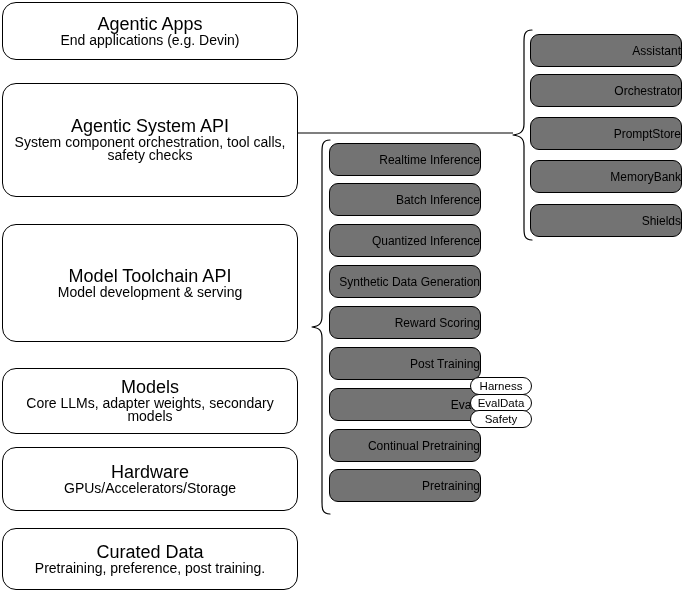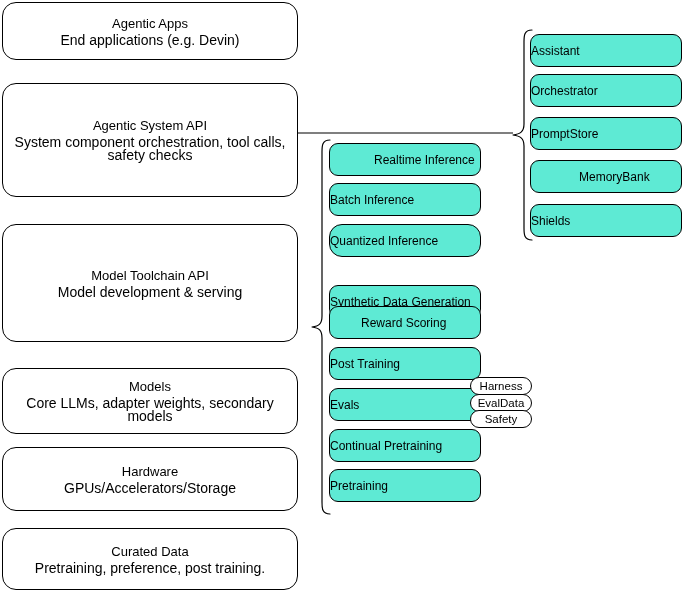--- a/index.html
+++ b/index.html
@@ -21,39 +21,39 @@
     border: 1px solid #000000;
     border-radius: 14px;
     background: #ffffff;
     display: flex;
     flex-direction: column;
     align-items: center;
     justify-content: center;
     text-align: center;
   }
   .box .title {
-    font-size: 13px;
+    font-size: 18px;
     color: #000000;
     line-height: 16px;
   }
   .box .subtitle {
     font-size: 14px;
     color: #000000;
     line-height: 13px;
     margin-top: 2px;
   }
   .stack-box {
     position: absolute;
     box-sizing: border-box;
     border: 1px solid #000000;
     border-radius: 9px;
-    background: #5eead4;
+    background: #737373;
     display: flex;
     align-items: center;
-    justify-content: flex-start;
+    justify-content: flex-end;
     font-size: 12px;
     color: #000000;
   }
   .pill {
     position: absolute;
     box-sizing: border-box;
     border: 1px solid #000000;
     border-radius: 10px;
     background: #ffffff;
     display: flex;
@@ -133,24 +133,24 @@
                C 18 206, 18 212, 26 212" stroke="#000000" stroke-width="1.2" fill="none" stroke-linecap="round" stroke-linejoin="round"></path>
     </svg>
   </div>
 
   <div class="stack-box" style="left:329px; top:143px; width:152px; height:33px;padding-left:44px;">
     <span>Realtime Inference</span>
   </div>
   <div class="stack-box" style="left:329px; top:183px; width:152px; height:33px;">
     <span>Batch Inference</span>
   </div>
-  <div class="stack-box" style="left:329px; top:224px; width:152px; height:33px;border-radius:13px;">
+  <div class="stack-box" style="left:329px; top:224px; width:152px; height:33px;">
     <span>Quantized Inference</span>
   </div>
-  <div class="stack-box" style="left:329px; top:265px; width:152px; height:33px;margin-top:20px;">
+  <div class="stack-box" style="left:329px; top:265px; width:152px; height:33px;">
     <span>Synthetic Data Generation</span>
   </div>
   <div class="stack-box" style="left:329px; top:306px; width:152px; height:33px;padding-left:31px;">
     <span>Reward Scoring</span>
   </div>
   <div class="stack-box" style="left:329px; top:347px; width:152px; height:33px;">
     <span>Post Training</span>
   </div>
   <div class="stack-box" style="left:329px; top:388px; width:152px; height:33px;">
     <span>Evals</span>

